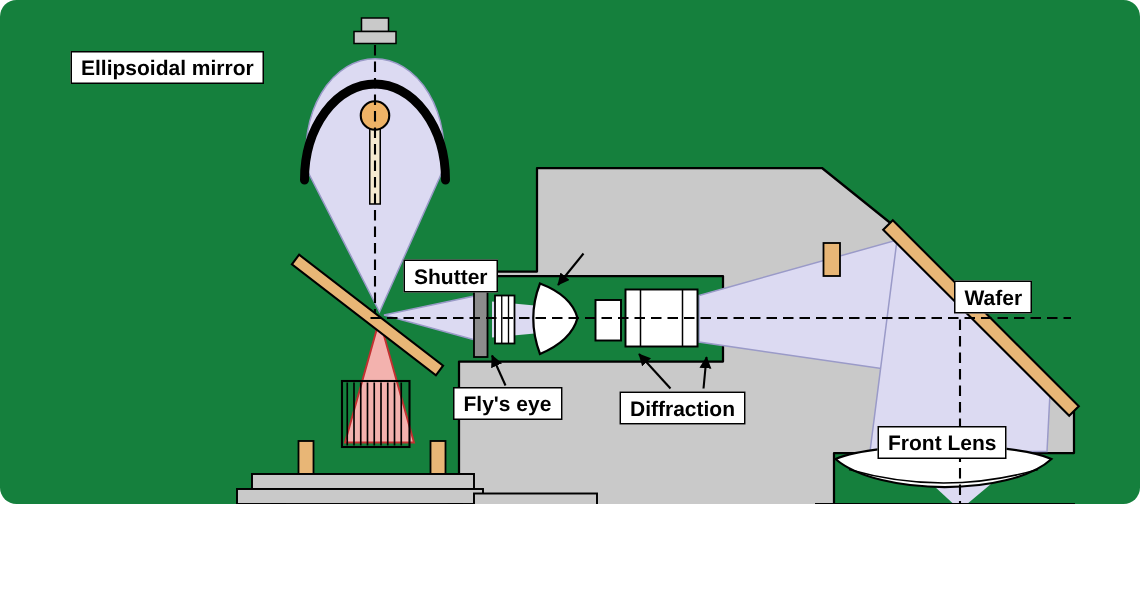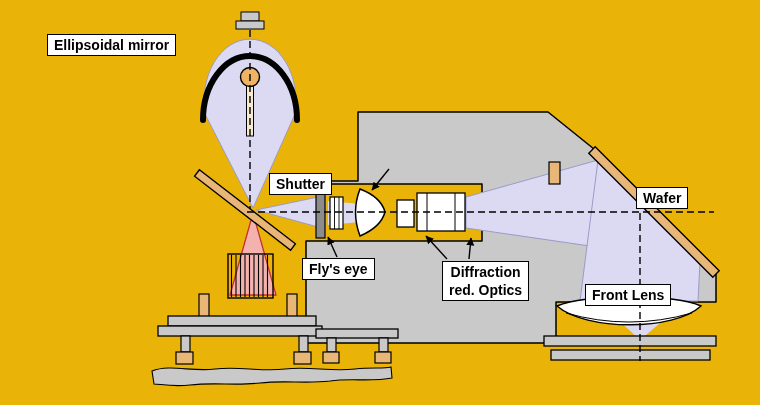--- a/index.html
+++ b/index.html
@@ -1,18 +1,18 @@
 <!DOCTYPE html>
 <html><head>
 <meta charset="utf-8">
 <style>
   html,body { margin:0; padding:0; background:#ffffff; }
   .stage {
-    position:relative; width:760px; height:405px; background:#eab308;
-    font-family:"Liberation Sans", sans-serif; overflow:hidden;
+    position:relative; width:760px; height:336px; background:#15803d;
+    font-family:"Liberation Sans", sans-serif; overflow:hidden;border-radius:11px;
   }
   .stage svg { position:absolute; left:0; top:0; z-index:1; }
   .lbl {
     position:absolute; z-index:2; background:#ffffff; border:1.5px solid #000;
     padding:1px 6px; font-weight:bold; font-size:14px; color:#000;
     white-space:nowrap; line-height:1.3;
   }
   .lbl-center { text-align:center; white-space:normal; }
 </style>
 </head>
@@ -118,19 +118,18 @@
     <line x1="337" y1="257" x2="328" y2="237" marker-end="url(#arh)"></line>
     <line x1="447" y1="259" x2="426" y2="236" marker-end="url(#arh)"></line>
     <line x1="469" y1="259" x2="471" y2="238" marker-end="url(#arh)"></line>
   </g>
 </svg>
 
 <div class="lbl" style="left:47px;  top:34px">Ellipsoidal mirror</div>
 <div class="lbl" style="left:269px; top:173px">Shutter</div>
 <div class="lbl" style="left:636px; top:187px">Wafer</div>
 <div class="lbl" style="left:302px; top:258px">Fly's eye</div>
-<div class="lbl lbl-center" style="left:442px; top:261px">
+<div class="lbl lbl-center" style="left:413px; top:261px">
   <div>Diffraction</div>
-  <div>red. Optics</div>
 </div>
 <div class="lbl" style="left:585px; top:284px">Front Lens</div>
 
 </div>
 
 </body></html>

